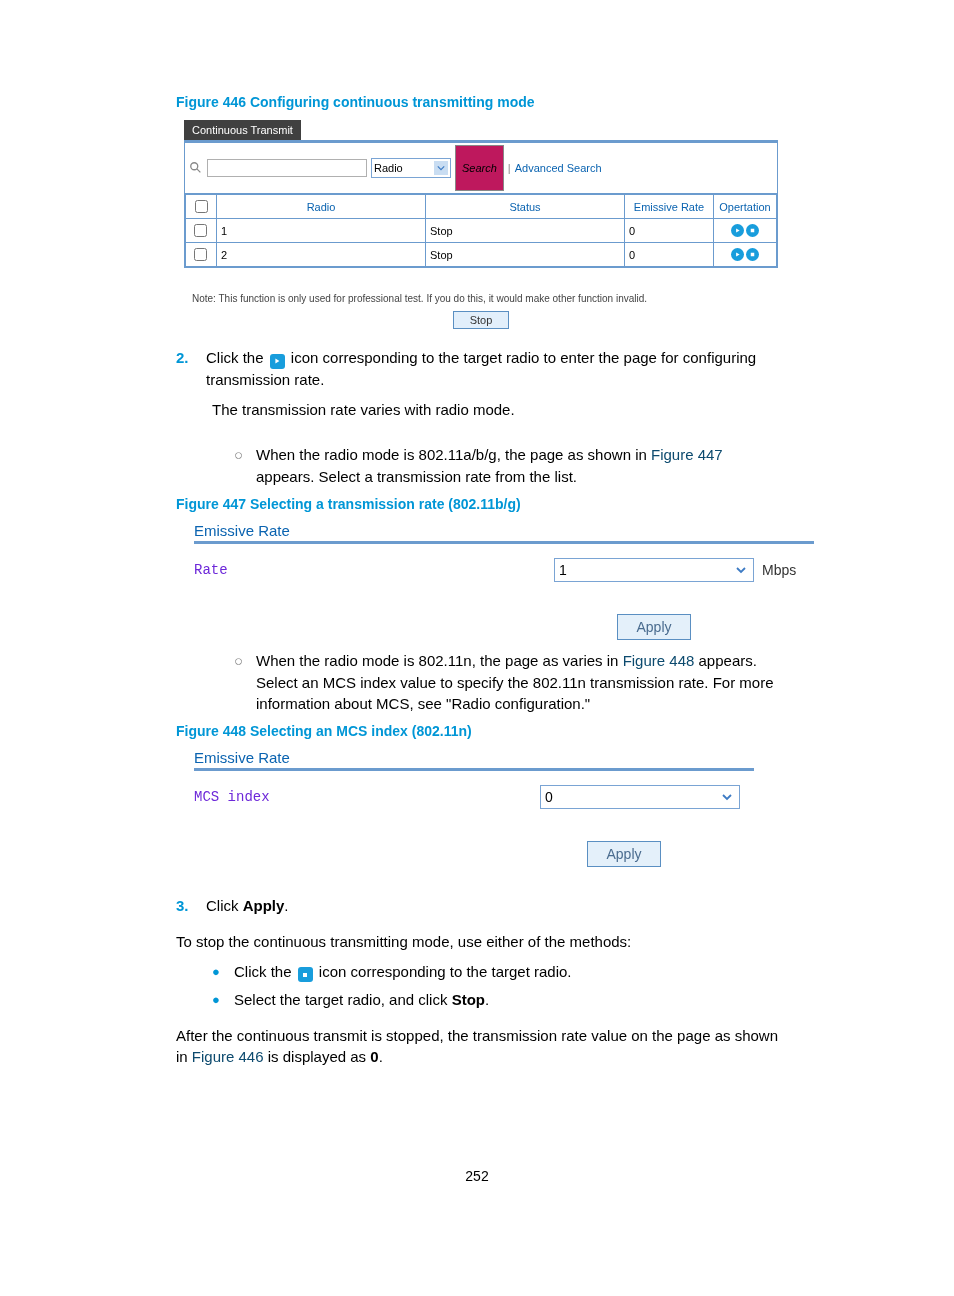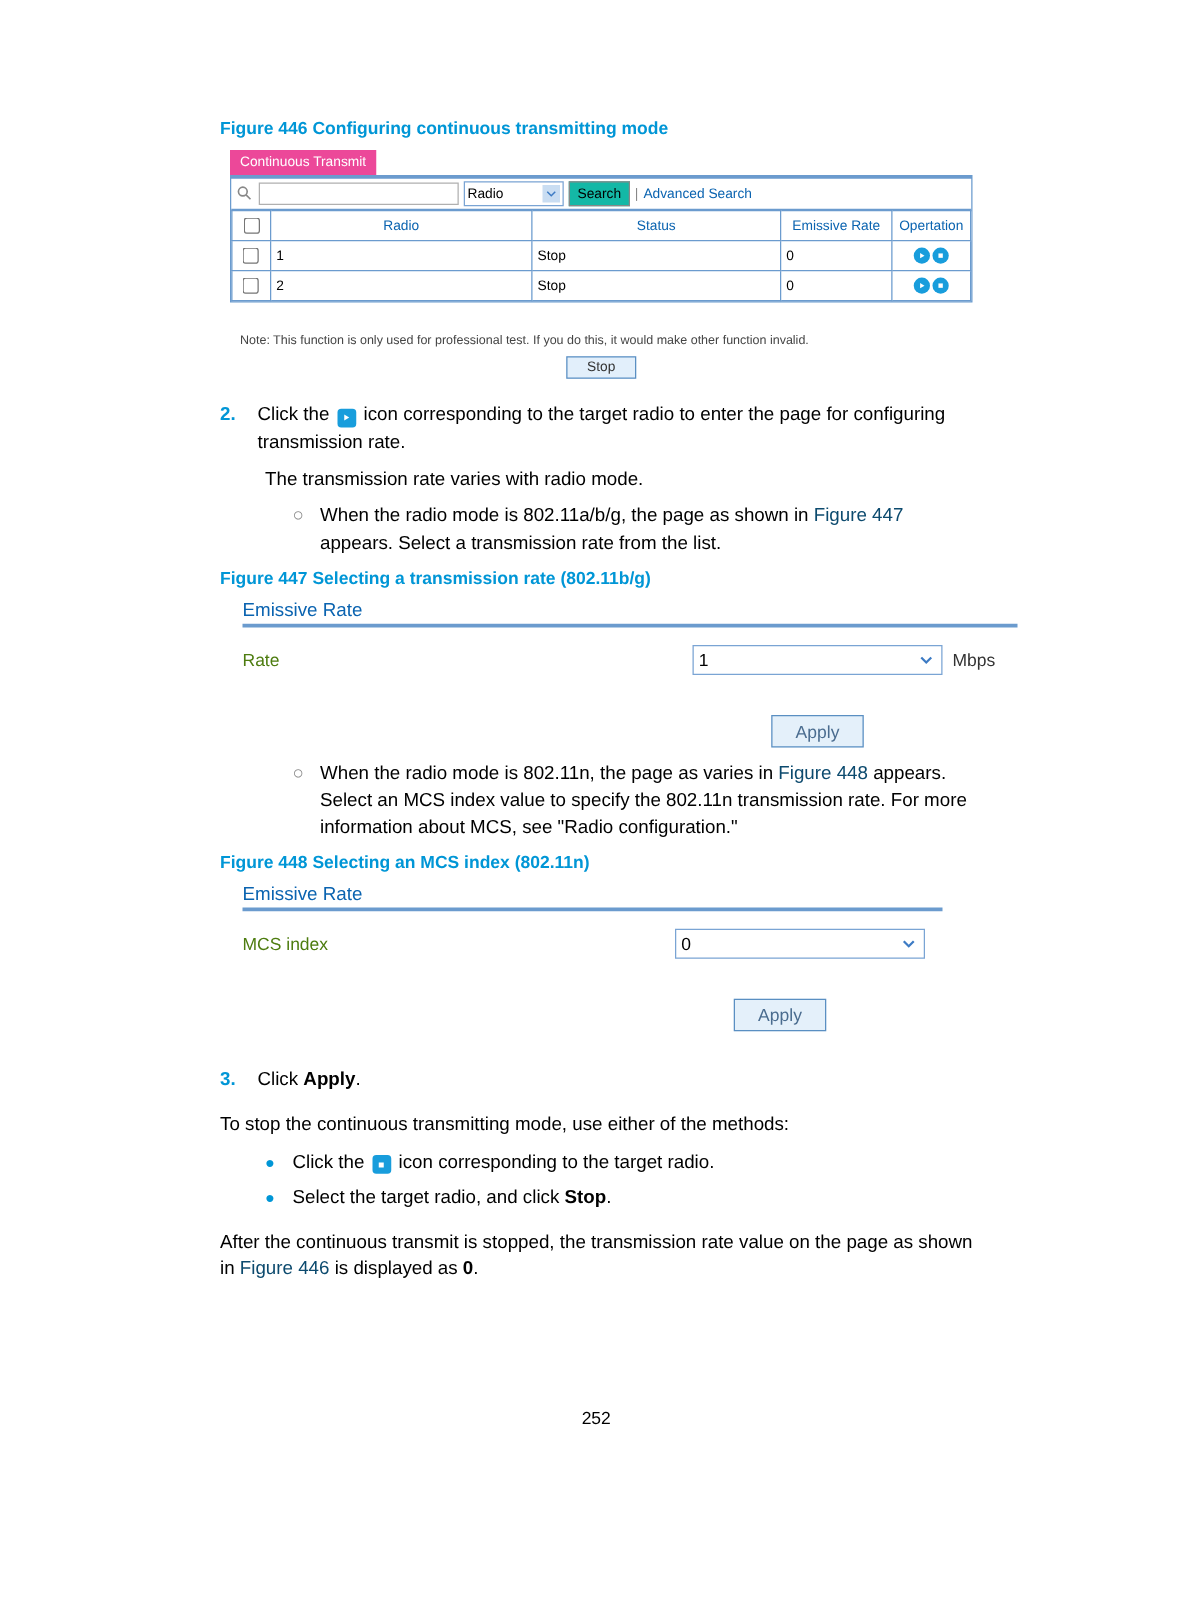--- a/index.html
+++ b/index.html
@@ -24,21 +24,21 @@
   .step-num {
     color: #0096d6;
     font-weight: bold;
     font-size: 15px;
     display: inline-block;
     width: 30px;
   }
   .body-text {
     font-size: 15px;
     line-height: 1.45;
-    margin: 8px 0 8px 36px;
+    margin: 8px 0 24px 36px;
   }
   .step-text {
     font-size: 15px;
     line-height: 1.45;
     margin: 18px 0 8px 0;
     display: flex;
   }
   .step-text .content { flex: 1; }
   .sub-bullet {
     font-size: 15px;
@@ -68,21 +68,21 @@
   .round-bullet .content { flex: 1; }
   .link { color: #0c4a6e; }
   .bold { font-weight: bold; }
 
   
   .fig446 {
     border: none;
     margin: 6px 0 10px 8px;
   }
   .f446-tab {
-    background: #ec4899;
+    background: #404040;
     color: #fff;
     font-size: 11px;
     padding: 4px 8px;
     display: inline-block;
     margin: 0;
     text-align: right;
   }
   .f446-wrap {
     border: 1px solid #6b9bce;
     border-top: 3px solid #6b9bce;
@@ -119,23 +119,24 @@
   }
   .f446-select .dd {
     width: 14px; height: 14px;
     background: #c9ddf2;
     display: flex;
     align-items: center;
     justify-content: center;
   }
   .f446-btn {
     border: 1px solid #888;
-    background: #14b8a6;
-    font-size: 11px;
-    padding: 3px 6px;
+    background: #be185d;
+    font-size: 11px;
+    padding: 16px 6px;
+    font-style: italic;
   }
   .f446-adv { color: #0a63b0; }
   .f446-table { width: 100%; border-collapse: collapse; }
   .f446-table th {
     color: #0a63b0;
     font-weight: normal;
     font-size: 11px;
     border: 1px solid #6b9bce;
     padding: 2px 4px;
     background: #fff;
@@ -206,21 +207,22 @@
     background: #6b9bce;
     margin-bottom: 6px;
   }
   .figbox .row {
     display: flex;
     align-items: center;
     padding: 8px 0 6px 0;
   }
   .figbox .label {
     width: 360px;
-    color: #4d7c0f;
+    color: #6d28d9;
+    font-family: Liberation Mono, monospace;
   }
   .figbox .sel {
     border: 1px solid #7aa4d4;
     height: 22px;
     width: 190px;
     display: flex;
     align-items: center;
     justify-content: space-between;
     padding: 0 4px;
     font-size: 14px;

